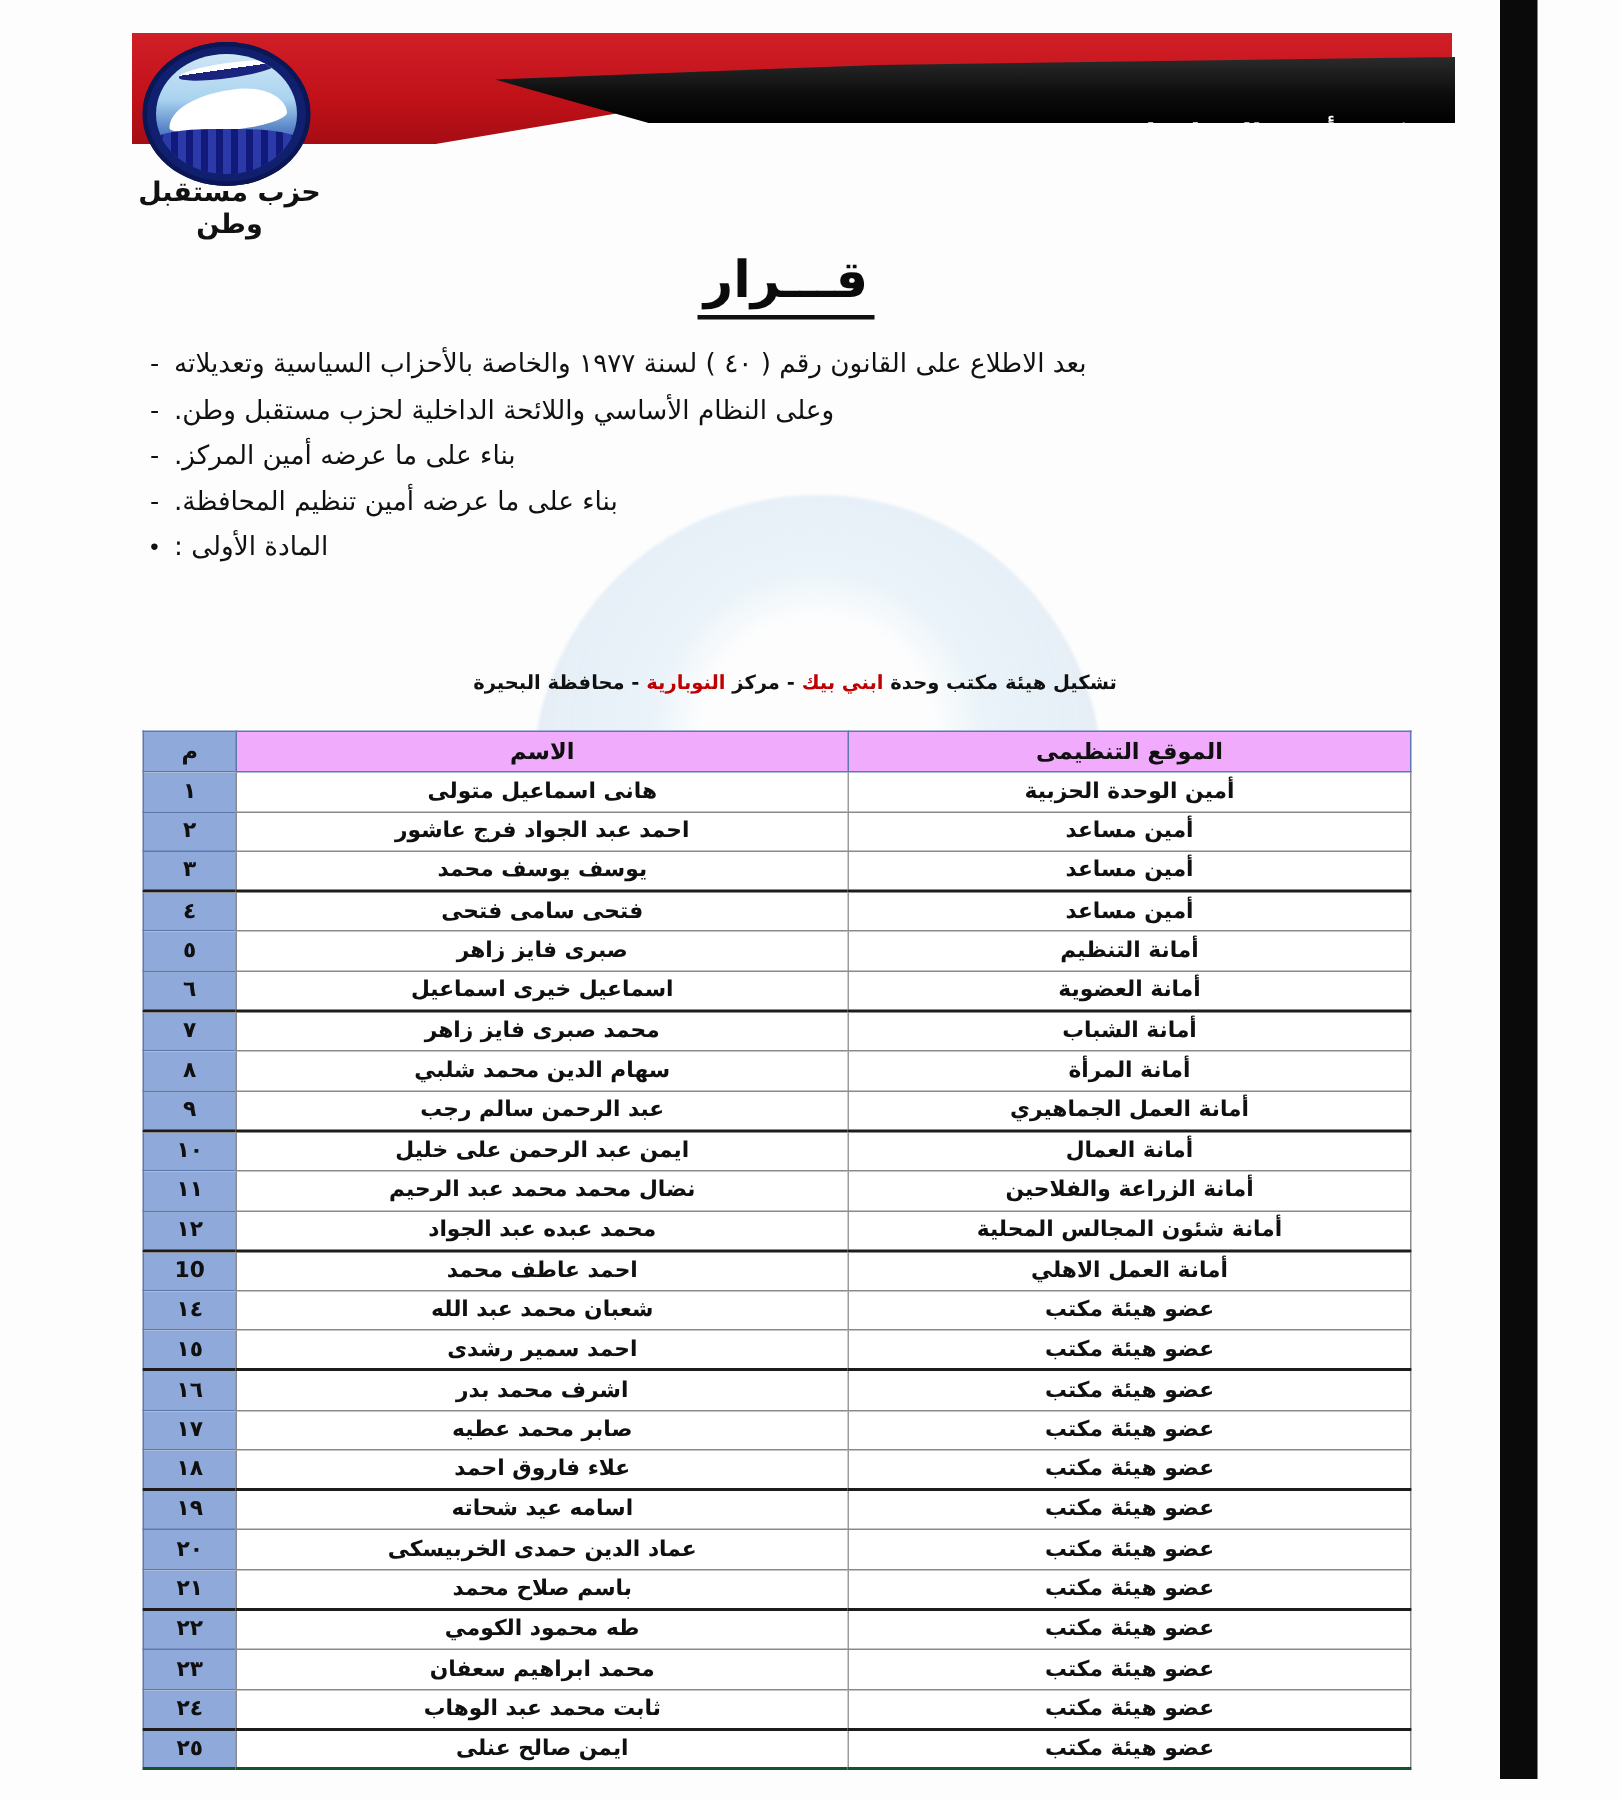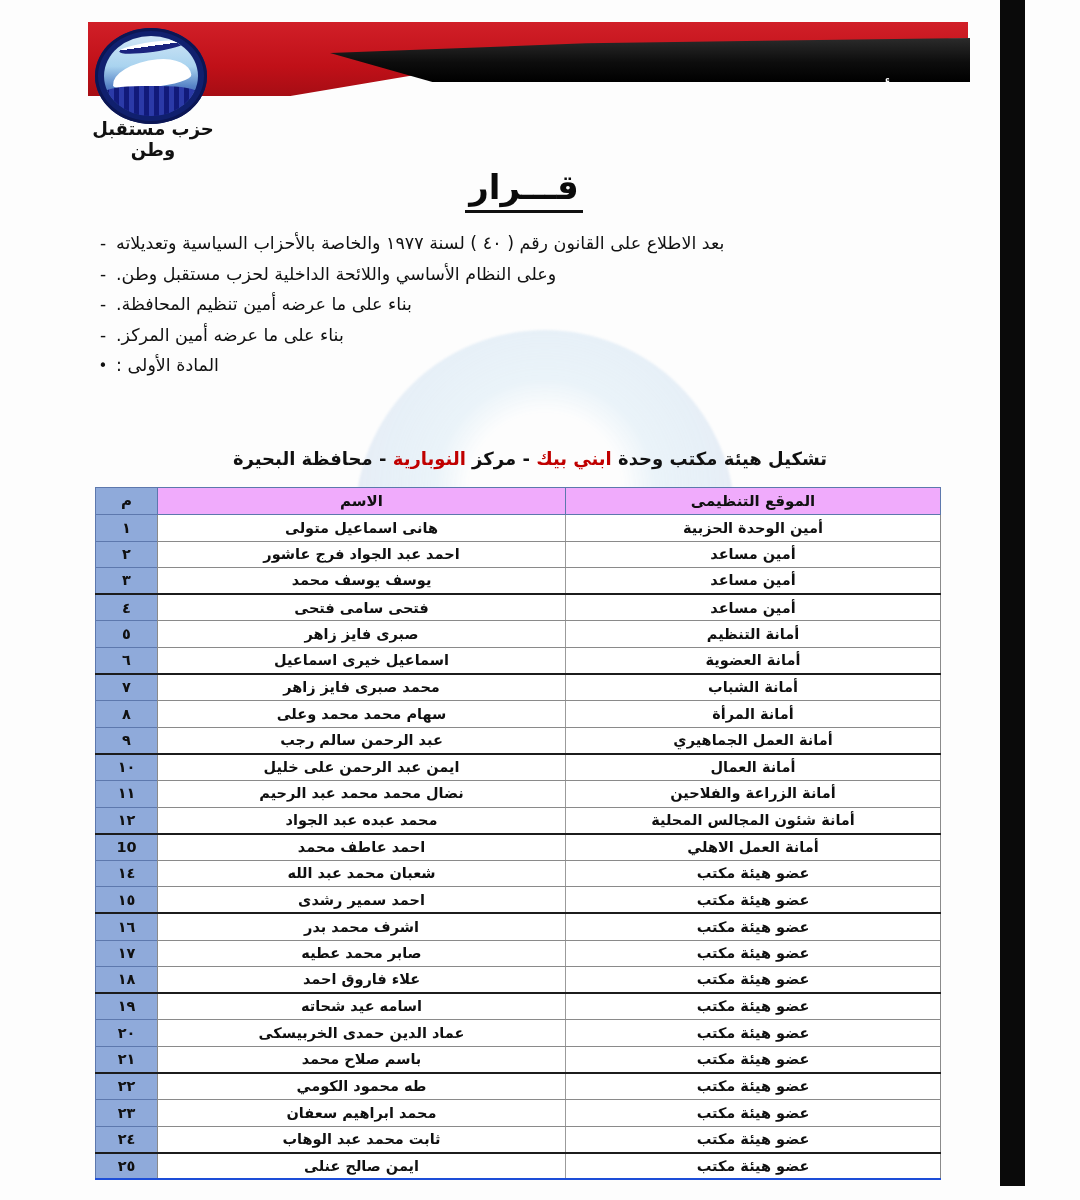--- a/index.html
+++ b/index.html
@@ -196,21 +196,21 @@
   #preamble .row.dash .mk::before { content: "-"; }
   #preamble .row.bullet .mk::before { content: "\2022"; font-size: 15px; }
 
   
   #subject {
     position: absolute;
     left: 90px; top: 448px;
     width: 880px;
     text-align: center;
     z-index: 10;
-    font-size: 18px;
+    font-size: 13px;
     font-weight: bold;
     color: #111;
     white-space: nowrap;
   }
   #subject .hl { color: #c00000; }
 
   
   #members-table {
     position: absolute;
     left: 95px; top: 487px;
@@ -243,21 +243,21 @@
     background: #8faada;
     border-color: #5d78ad;
     width: 62px;
   }
   #members-table col.c-role { width: 375px; }
   #members-table col.c-name { width: 408px; }
   #members-table col.c-num  { width: 62px; }
   #members-table tr.thick td { border-top-color: #1c1c1c; border-top-width: 2px; }
   #members-table td.role { border-left-color:#9b9b9b; }
   #members-table td.name { border-right-color:#2a2a2a; }
-  #members-table tr:last-child td { border-bottom: 2px solid #1d4ed8; }
+  #members-table tr:last-child td { border-bottom: 2px solid #14532d; }
 </style>
 </head>
 <body>
 
 <div id="page">
 
   <div id="watermark">
     <div id="wm-logo"></div>
     <div class="wm-text" id="wm-text-1">حزب مستقبل</div>
     <div class="wm-text" id="wm-text-2">كل ما هو من أجل</div>
@@ -286,25 +286,25 @@
   <div id="preamble">
       <div class="row dash">
         <span class="txt">بعد الاطلاع على القانون رقم ( ٤٠ ) لسنة ١٩٧٧ والخاصة بالأحزاب السياسية وتعديلاته</span>
         <span class="mk"></span>
       </div>
       <div class="row dash">
         <span class="txt">وعلى النظام الأساسي واللائحة الداخلية لحزب مستقبل وطن.</span>
         <span class="mk"></span>
       </div>
       <div class="row dash">
+        <span class="txt">بناء على ما عرضه أمين المركز.</span>
+        <span class="mk"></span>
+      </div>
+      <div class="row dash">
         <span class="txt">بناء على ما عرضه أمين تنظيم المحافظة.</span>
-        <span class="mk"></span>
-      </div>
-      <div class="row dash">
-        <span class="txt">بناء على ما عرضه أمين المركز.</span>
         <span class="mk"></span>
       </div>
       <div class="row bullet">
         <span class="txt">المادة الأولى :</span>
         <span class="mk"></span>
       </div>
     </div>
 
   <div id="subject"><span>تشكيل هيئة مكتب وحدة </span><span class="hl">ابني بيك</span><span> - مركز </span><span class="hl">النوبارية</span><span> - محافظة البحيرة</span></div>
 
@@ -352,21 +352,21 @@
           <td class="name">اسماعيل خيرى اسماعيل</td>
           <td class="num">٦</td>
         </tr>
         <tr class="thick">
           <td class="role">أمانة الشباب</td>
           <td class="name">محمد صبرى فايز زاهر</td>
           <td class="num">٧</td>
         </tr>
         <tr>
           <td class="role">أمانة المرأة</td>
-          <td class="name">سهام محمد محمد وعلى</td>
+          <td class="name">سهام الدين محمد شلبي</td>
           <td class="num">٨</td>
         </tr>
         <tr>
           <td class="role">أمانة العمل الجماهيري</td>
           <td class="name">عبد الرحمن سالم رجب</td>
           <td class="num">٩</td>
         </tr>
         <tr class="thick">
           <td class="role">أمانة العمال</td>
           <td class="name">ايمن عبد الرحمن على خليل</td>

